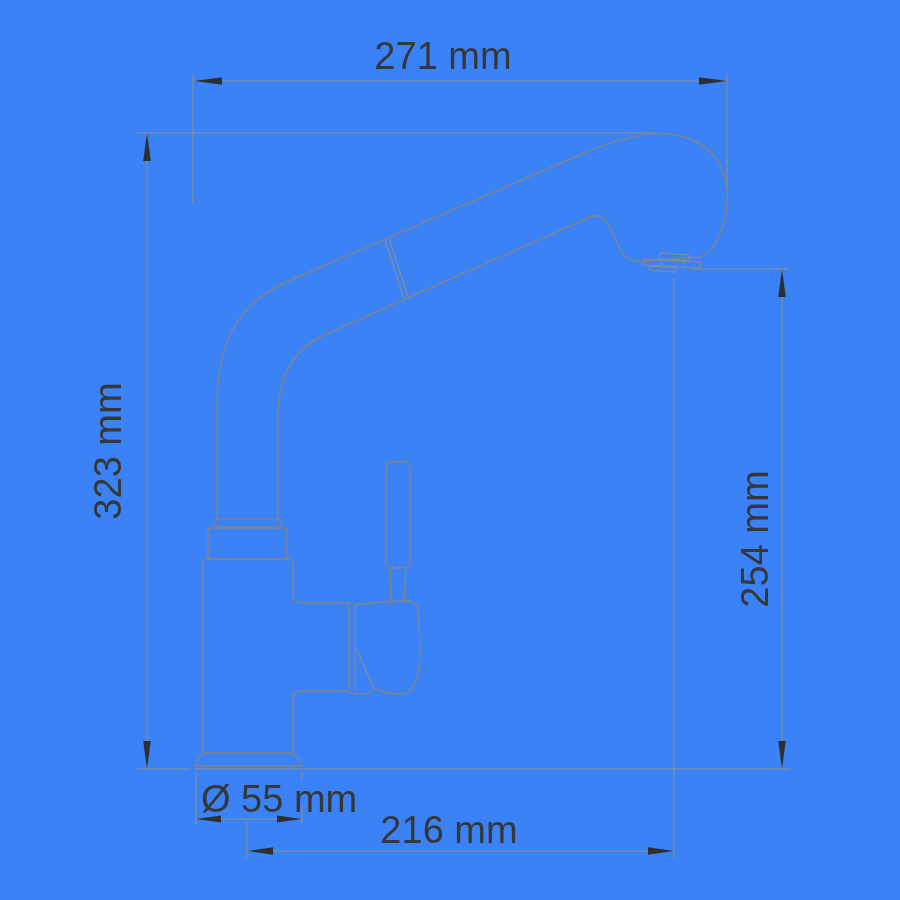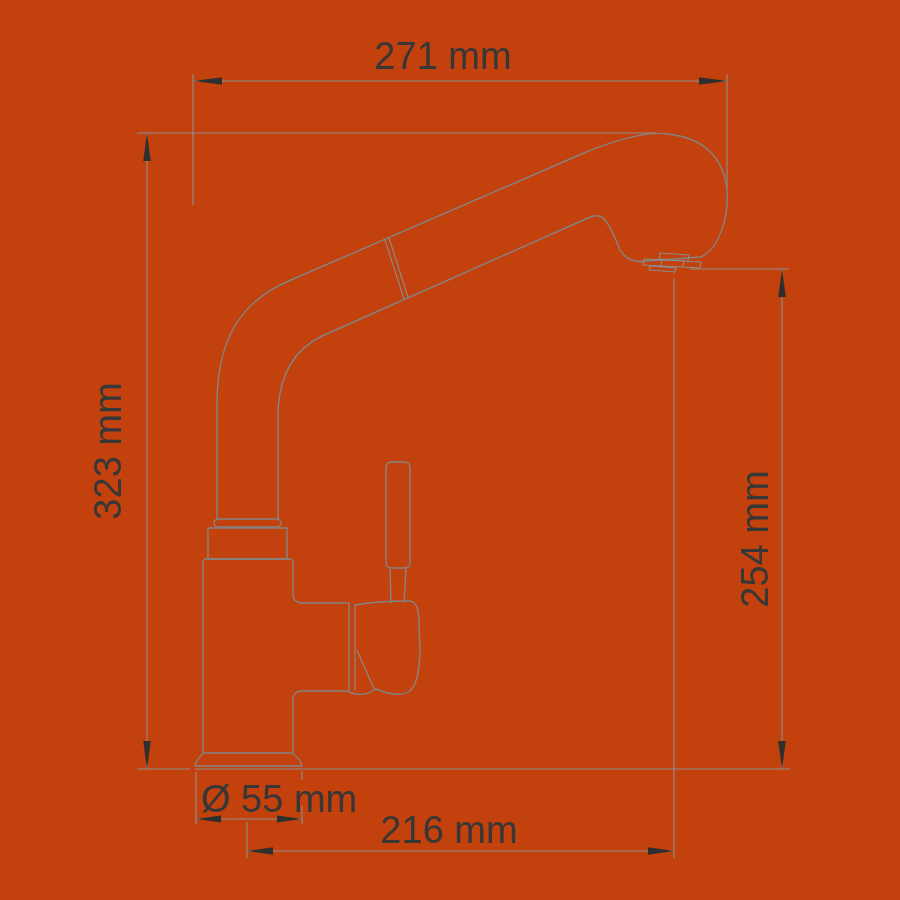--- a/index.html
+++ b/index.html
@@ -7,21 +7,21 @@
     padding: 0;
     background: #ffffff;
     width: 900px;
     height: 900px;
     overflow: hidden;
     font-family: "Liberation Sans", "DejaVu Sans", sans-serif;
   }
   .drawing-wrap {
     width: 900px;
     height: 900px;
-    background: #c2410c;
+    background: #3b82f6;
     position: relative;
   }
   svg { display: block; }
   .obj {
     fill: none;
     stroke: #848484;
     stroke-width: 1.4;
     stroke-linejoin: round;
     stroke-linecap: round;
   }

